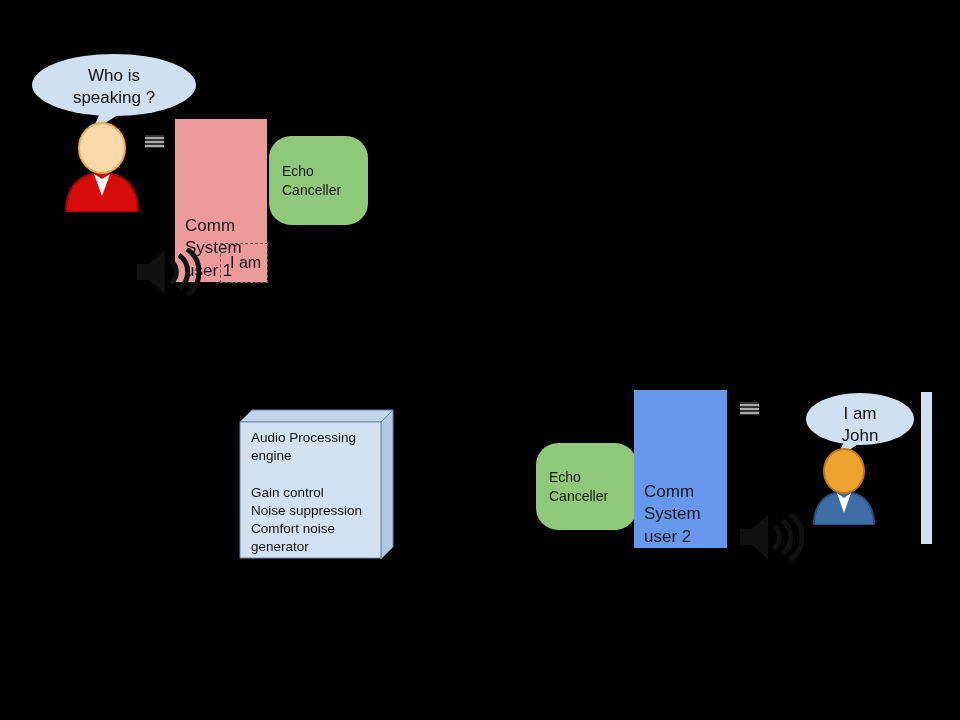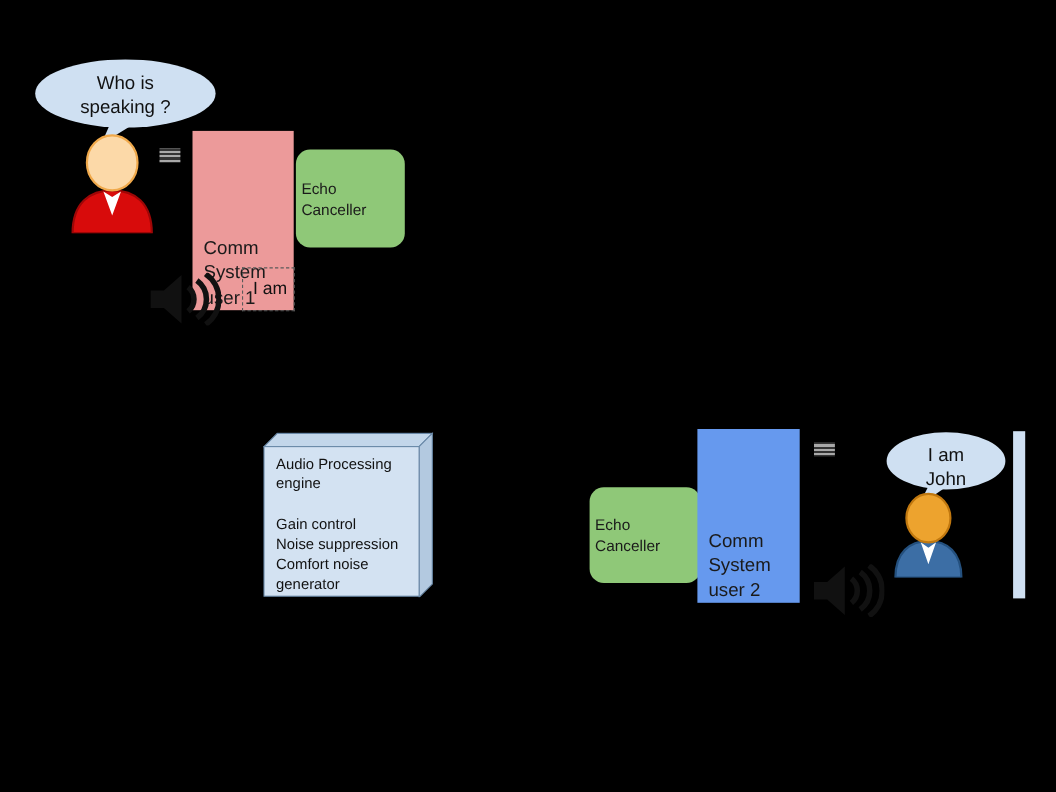--- a/index.html
+++ b/index.html
@@ -30,24 +30,24 @@
     line-height: 1.32;
     white-space: pre-line;
   }
   .proc-pink  { background: #ec9a9a; }
   .proc-blue  { background: #6699ee; }
 
   
   .ec-box {
     box-sizing: border-box;
     background: #8fc878;
-    border-radius: 13px;
+    border-radius: 22px;
     display: flex;
     align-items: center;
-    padding-left: 5px;
+    padding-left: 13px;
     color: #1a1a1a;
     font-size: 14px;
     line-height: 1.35;
     white-space: pre-line;
   }
 
   
   .dashed-label {
     box-sizing: border-box;
     border: 1px dashed #5a5a5a;
@@ -140,21 +140,21 @@
 
   <div class="dashed-label abs" style="left:200px; top:243px; width:48px; height:40px;">
     <span>I am</span>
   </div>
 
   <div class="ec-box abs" style="left:249px; top:136px; width:99px; height:89px;">
     <span>Echo
 Canceller</span>
   </div>
 
-  <div class="cube-wrap" style="left:219px; top:393px; width:155px; height:150px;">
+  <div class="cube-wrap" style="left:219px; top:409px; width:155px; height:150px;">
     <svg class="cube-svg" width="155" height="150" viewBox="0 0 155 150">
       <polygon points="1,13 13,1 154,1 142,13" fill="#c2d6ea" stroke="#6a89a8" stroke-width="1"></polygon>
       <polygon points="142,13 154,1 154,138 142,150" fill="#b3c9e0" stroke="#6a89a8" stroke-width="1"></polygon>
       <rect x="1" y="13" width="141" height="136" fill="#d3e2f2" stroke="#6a89a8" stroke-width="1"></rect>
     </svg>
     <div class="cube-text">Audio Processing
 engine
 
 Gain control
 Noise suppression

